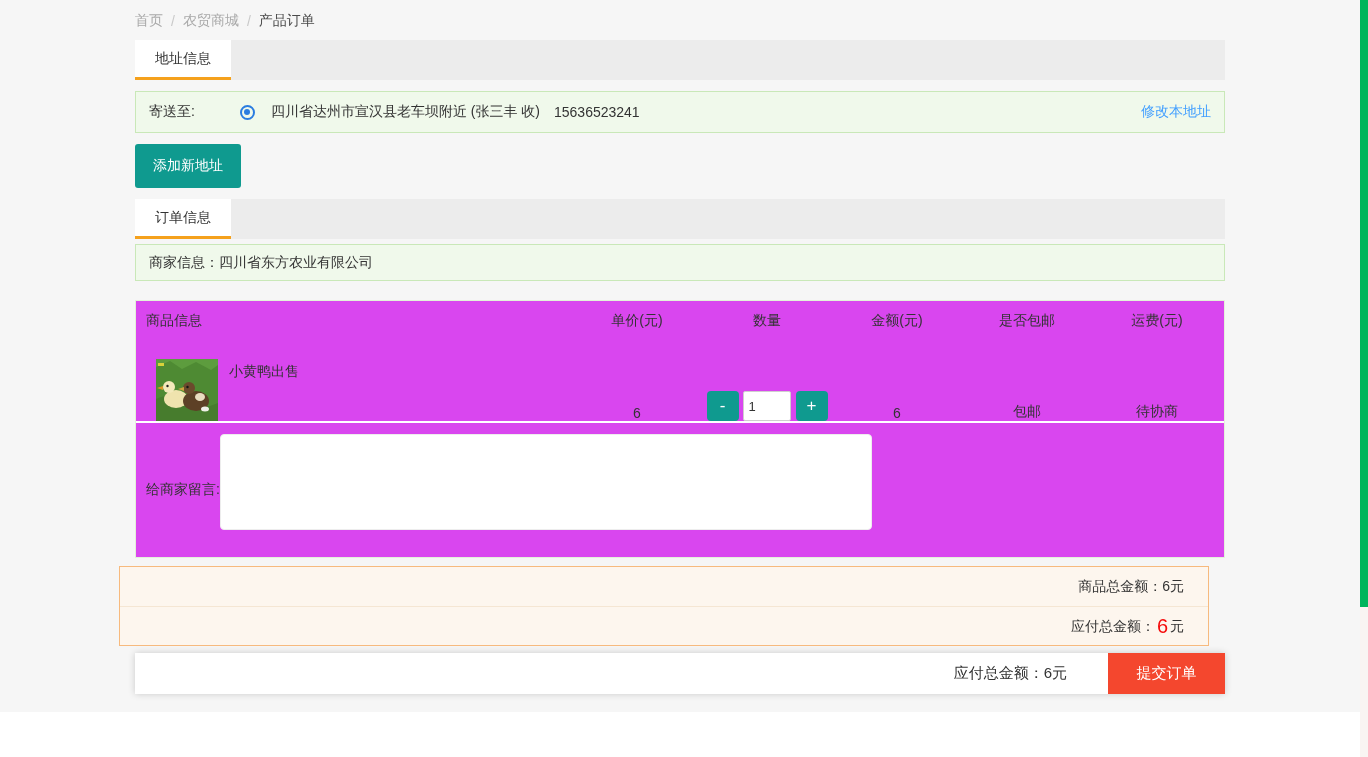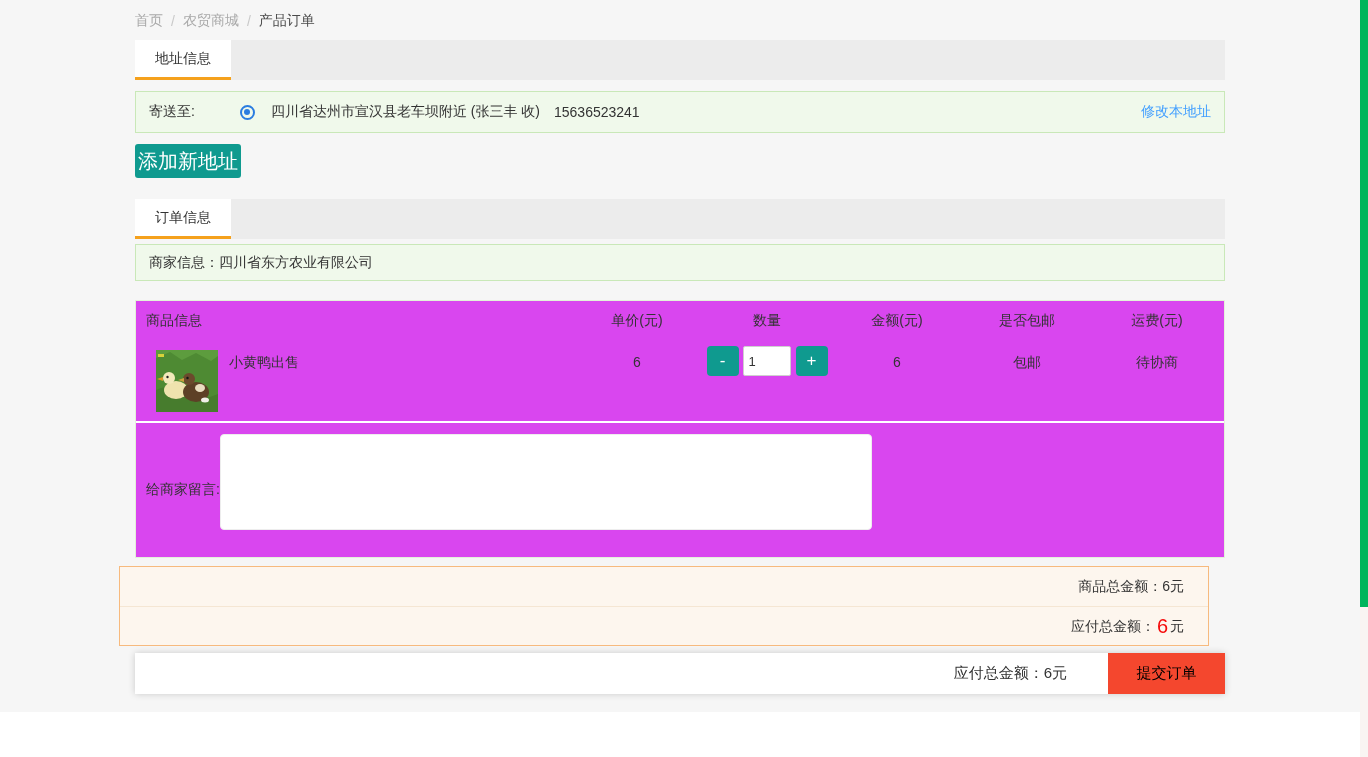--- a/index.html
+++ b/index.html
@@ -43,42 +43,42 @@
   .radio::after {
     content:""; position:absolute; left:2.5px; top:2.5px;
     width:6px; height:6px; border-radius:50%; background:#2b7de0;
   }
   .addr-text { margin-left:16px; }
   .addr-phone { margin-left:14px; }
   .addr-edit { margin-left:auto; color:#409eff; cursor:pointer; }
 
   
   .add-btn {
-    left:135px; top:144px; width:106px; height:34px;
+    left:135px; top:144px; width:106px; height:44px;
     background:#0f9a8f; color:#fff; border:none; border-radius:3px;
-    font-size:20px; cursor:pointer;
+    font-size:14px; cursor:pointer;
     font-family:"Liberation Sans","DejaVu Sans",sans-serif;
   }
 
   
   .merchant-box {
     left:135px; top:244px; width:1090px; height:37px;
     background:#f0f9eb; border:1px solid #c9e8b8;
     display:flex; align-items:center; padding:0 13px;
   }
 
   
   .product-section {
     left:135px; top:300px; width:1090px; height:258px;
     background:#d946ef; border:1px solid #e3f2d9;
   }
   .tbl-header { display:flex; height:40px; align-items:center; }
   .cell-info { width:436px; padding-left:10px; }
   .cell { width:130px; text-align:center; }
-  .product-row { display:flex; height:80px; align-items:flex-start; }
+  .product-row { display:flex; height:80px; align-items:flex-end; }
   .product-row .cell { padding-top:13px; }
   .prod-media { display:flex; }
   .prod-img {
     width:62px; height:62px; margin:9px 0 0 10px; flex:0 0 auto;
     overflow:hidden;
   }
   .prod-name { margin:13px 0 0 11px; }
   .stepper-cell { display:flex; justify-content:center; align-items:flex-start; padding-top:5px !important; }
   .step-btn {
     width:32px; height:30px; background:#0f9a8f; color:#fff; border:none;
@@ -109,21 +109,21 @@
   .price-red { color:#f50c0c; font-size:20px; margin:0 2px; }
 
   
   .bottom-bar {
     left:135px; top:653px; width:1090px; height:41px; background:#fff;
     box-shadow:0 0 7px rgba(0,0,0,0.18);
     display:flex; align-items:center; justify-content:flex-end;
   }
   .bar-total { margin-right:41px; font-size:15px; }
   .submit-btn {
-    width:117px; height:41px; background:#f4472e; color:#000000; border:none;
+    width:117px; height:41px; background:#f4472e; color:#ffffff; border:none;
     font-size:15px; cursor:pointer;
     font-family:"Liberation Sans","DejaVu Sans",sans-serif;
   }
 
   
   .footer-strip { left:0; top:712px; width:1368px; height:45px; background:#ffffff; }
   .scroll-track { right:0; top:0; width:8px; height:757px; background:#f9f5f2; }
   .scroll-thumb { right:0; top:0; width:8px; height:607px; background:#00b55c; cursor:pointer; }
 </style>
 </head>

